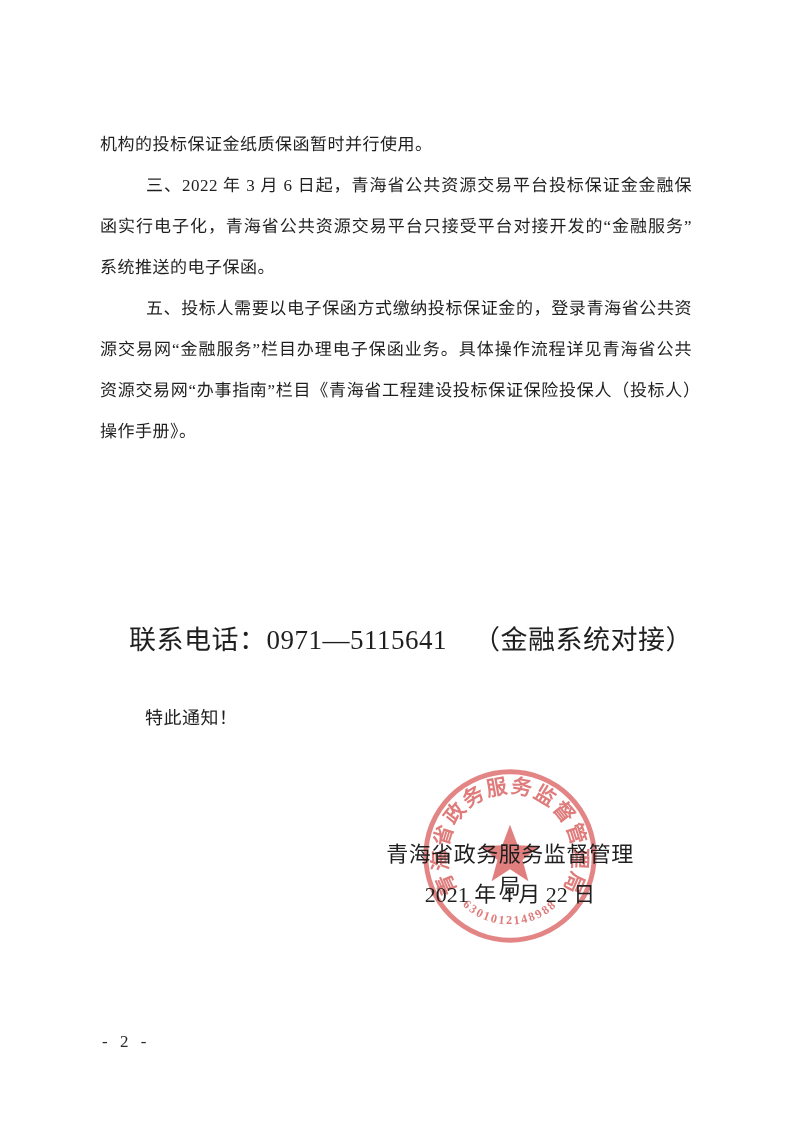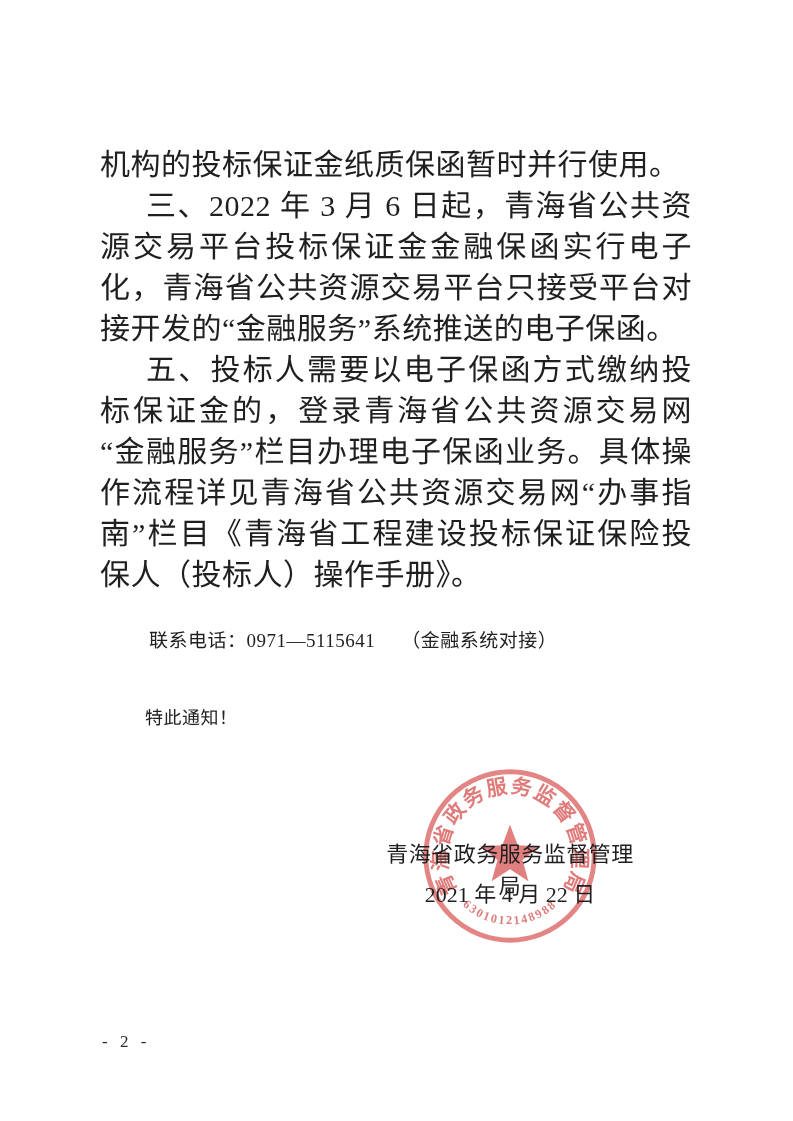--- a/index.html
+++ b/index.html
@@ -14,42 +14,42 @@
     margin: 0 auto;
     background: #ffffff;
     overflow: hidden;
     font-family: "Liberation Serif", "DejaVu Serif", serif;
     color: #1f1f1f;
   }
   
   .doc-body {
     position: absolute;
     left: 100px;
-    top: 144px;
+    top: 124px;
     width: 592px;
-    font-size: 30px;
+    font-size: 17px;
     line-height: 41px;
     text-align: justify;
     text-justify: inter-character;
     letter-spacing: 0.5px;
   }
   .doc-body p {
     margin: 0;
     padding: 0;
   }
   .doc-body p.indent {
     text-indent: 46px;
   }
   
   .contact {
     position: absolute;
-    left: 104px;
+    left: 84px;
     top: 621px;
     width: 592px;
-    font-size: 19px;
+    font-size: 27px;
     letter-spacing: 0.5px;
   }
   .contact .row {
     height: 39px;
     line-height: 39px;
     white-space: nowrap;
   }
   .contact .row.first { padding-left: 45px; }
   .contact .row.second { padding-left: 151px; }
   .contact .num { font-family: "Liberation Serif", "DejaVu Serif", serif; }

